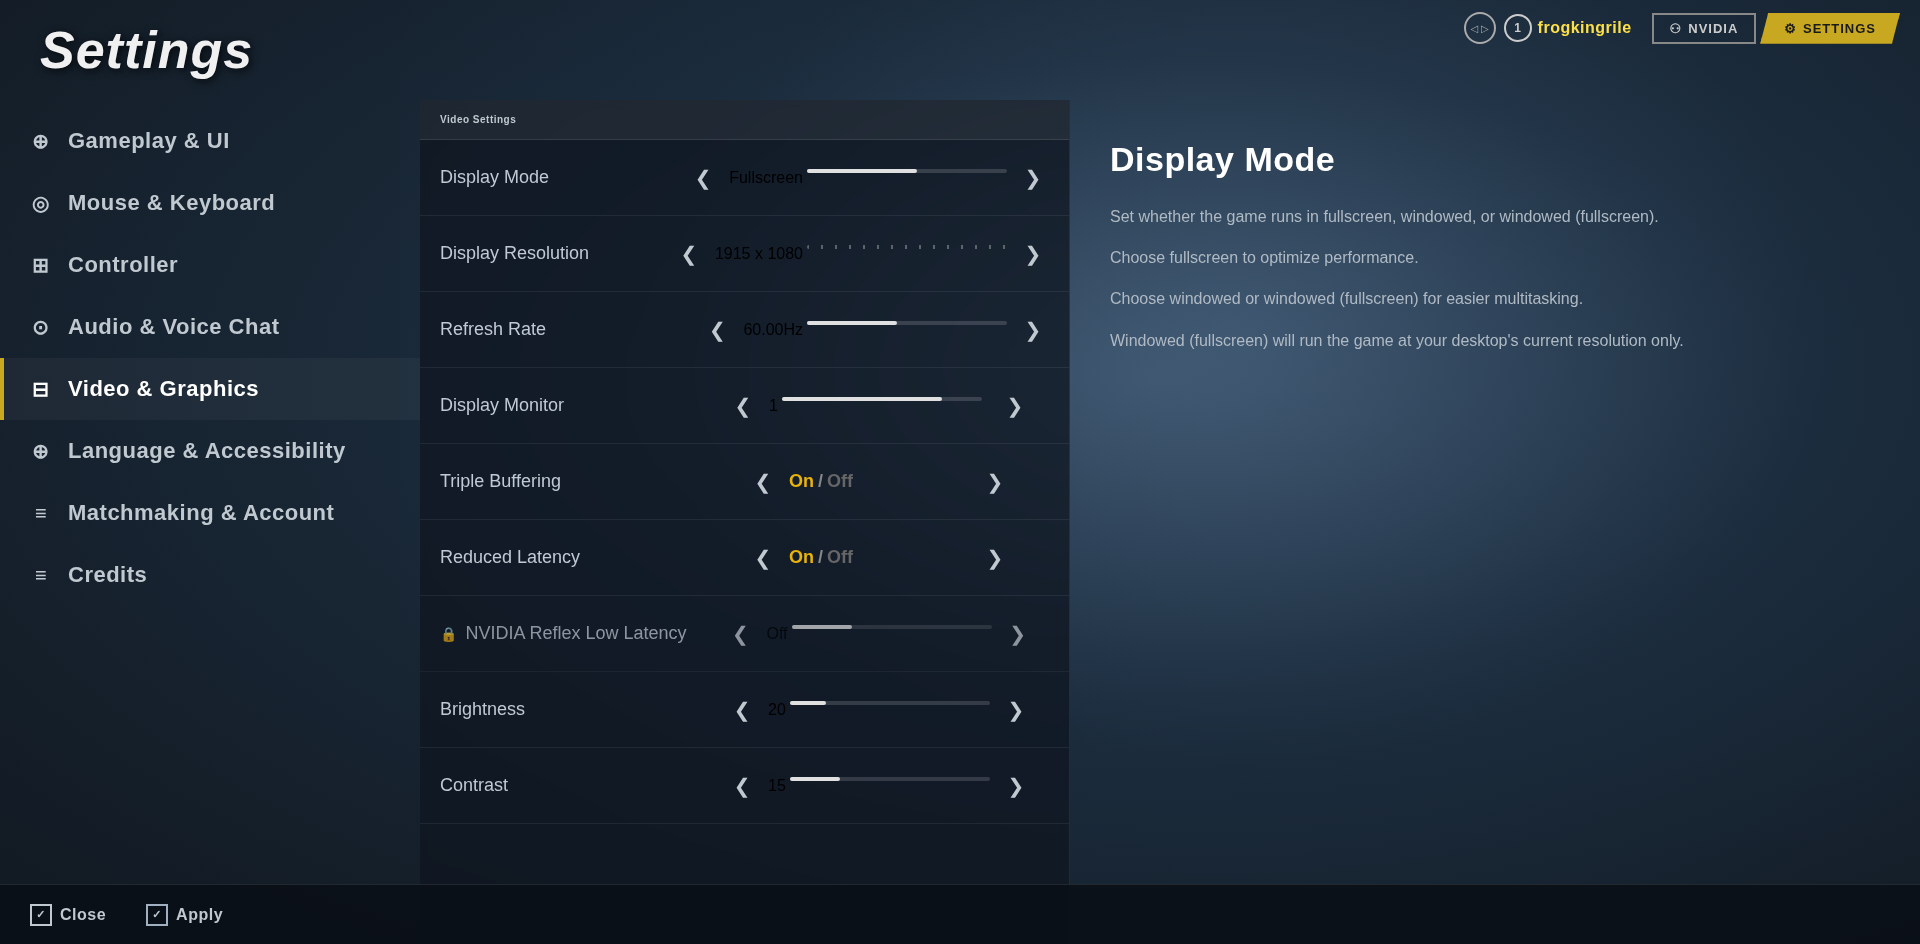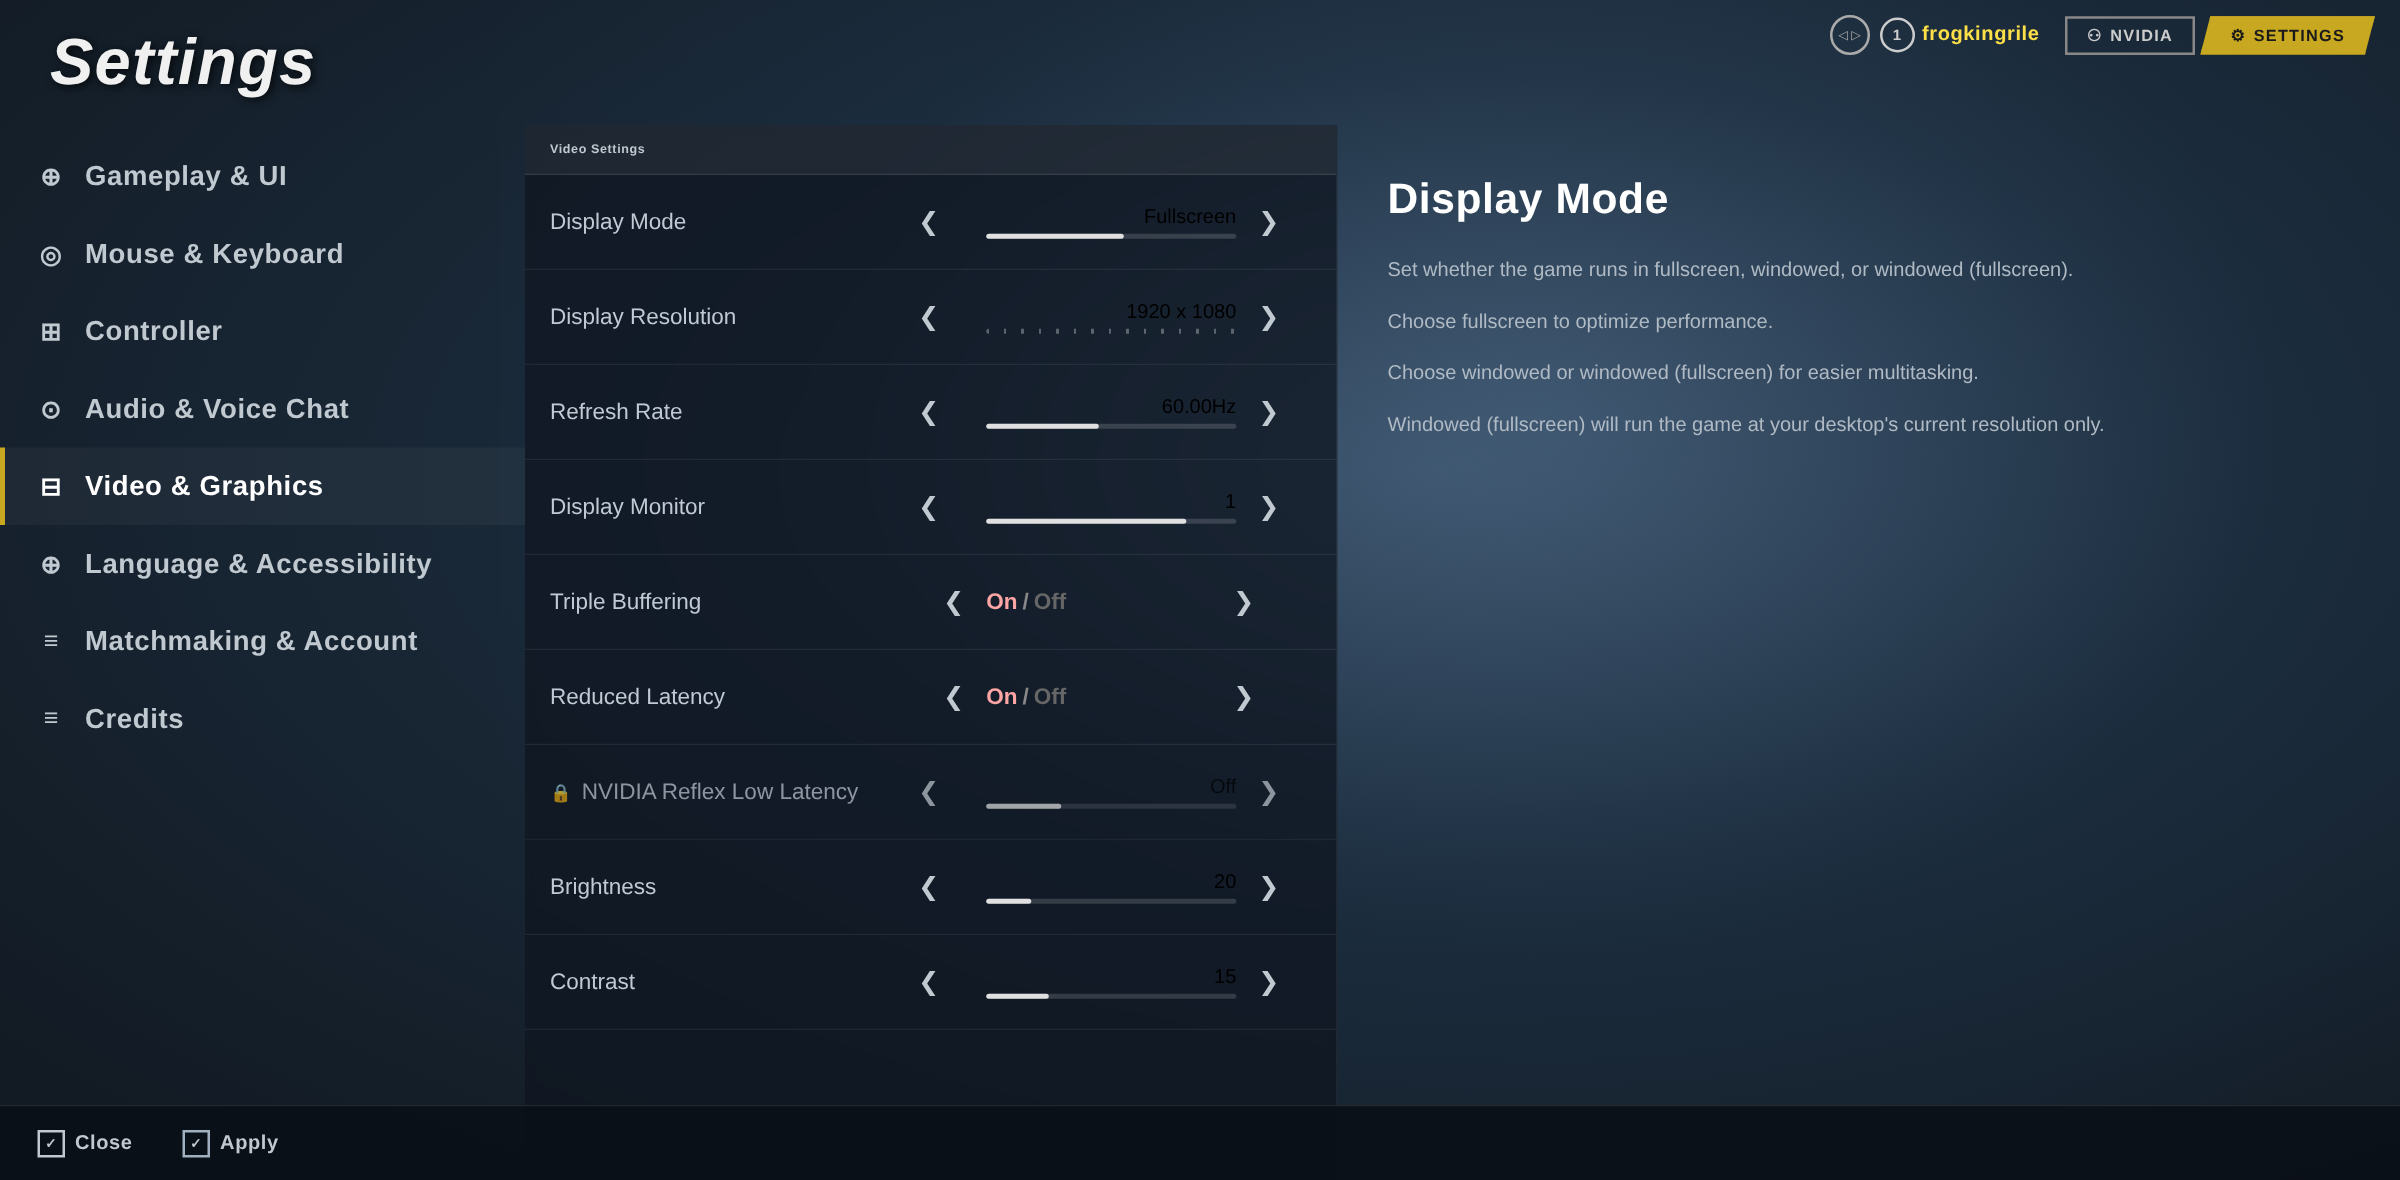--- a/index.html
+++ b/index.html
@@ -239,22 +239,22 @@
     .setting-value {
       min-width: 180px;
       text-align: center;
       color: #f0f0f0;
       font-size: 18px;
       font-weight: 600;
     }
 
     .setting-value-with-slider {
       display: flex;
-      flex-direction: column;
-      align-items: flex-end;
+      flex-direction: row;
+      align-items: flex-start;
       min-width: 220px;
       gap: 4px;
     }
 
     .slider-bar {
       width: 200px;
       height: 4px;
       background: rgba(255,255,255,0.15);
       border-radius: 2px;
       position: relative;
@@ -272,21 +272,21 @@
       background: repeating-linear-gradient(to right, rgba(255,255,255,0.3) 0px, rgba(255,255,255,0.3) 2px, transparent 2px, transparent 14px);
       border-radius: 2px;
     }
 
     .toggle-value {
       display: flex;
       gap: 4px;
     }
 
     .toggle-on {
-      color: #fca5a5;
+      color: #eab308;
       font-size: 18px;
       font-weight: 600;
     }
 
     .toggle-separator {
       color: #888;
       font-size: 18px;
     }
 
     .toggle-off {
@@ -432,21 +432,21 @@
         </div>
       </div>
       <button class="arrow-btn">❯</button>
     </div>
   </div>
         <div class="setting-row">
     <div class="setting-label">Display Resolution</div>
     <div class="setting-control">
       <button class="arrow-btn">❮</button>
       <div class="setting-value-with-slider">
-        <span>1920 x 1080</span>
+        <span>1915 x 1080</span>
         <div class="slider-dots"></div>
       </div>
       <button class="arrow-btn">❯</button>
     </div>
   </div>
         <div class="setting-row">
     <div class="setting-label">Refresh Rate</div>
     <div class="setting-control">
       <button class="arrow-btn">❮</button>
       <div class="setting-value-with-slider">

